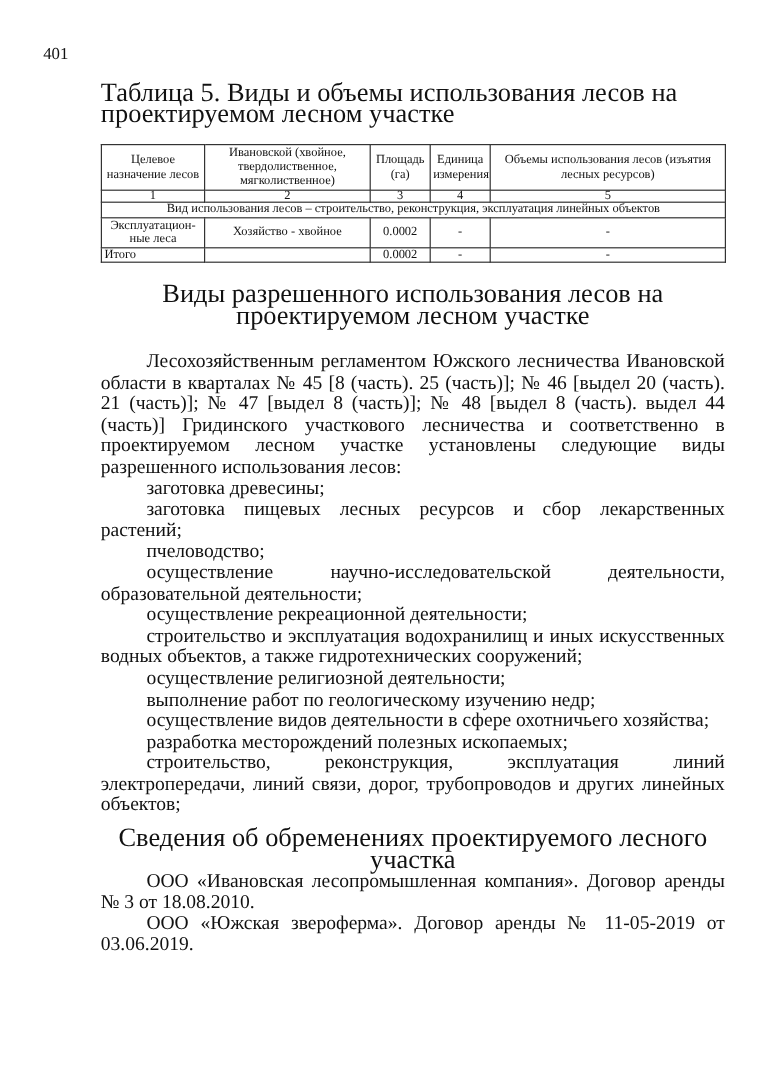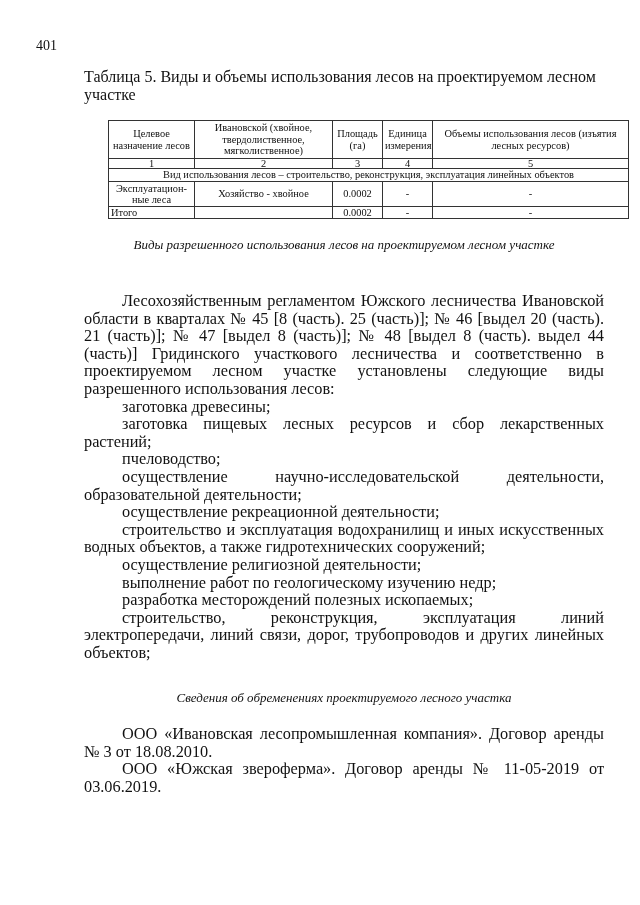--- a/index.html
+++ b/index.html
@@ -21,55 +21,53 @@
       left: 0;
       width: 580px;
       font-size: 14px;
       margin-left: 36px;
     }
     .table-caption {
       position: absolute;
       top: 68px;
       left: 84px;
       width: 520px;
-      font-size: 16px;
+      font-size: 22px;
       line-height: 18px;
     }
     table.usage {
       position: absolute;
       top: 120px;
       left: 84px;
       width: 520px;
       border-collapse: collapse;
       font-size: 10.4px;
       line-height: 11.5px;
       table-layout: fixed;
-      margin-left: 24px;
     }
     table.usage td, table.usage th {
       border: 1px solid #333333;
       padding: 0 2px;
       text-align: center;
       vertical-align: middle;
       font-weight: normal;
     }
     table.usage tr.hdr th { height: 37px; }
     table.usage tr.nums td { height: 8px; line-height: 9px; }
     table.usage tr.span td { height: 12px; }
     table.usage tr.data td { height: 24px; }
     table.usage tr.total td { height: 10px; line-height: 11px; }
     table.usage td.left { text-align: left; }
     .section-heading {
       position: absolute;
       left: 84px;
       width: 520px;
       text-align: center;
-      font-size: 13px;
+      font-size: 22px;
       line-height: 18px;
-      font-style: italic;
     }
     .body-text {
       position: absolute;
       left: 84px;
       width: 520px;
       font-size: 16.3px;
       line-height: 17.6px;
     }
     .para {
       margin: 0;
@@ -132,20 +130,21 @@
 <div class="body-text" style="top:292px;">
   <p class="para">Лесохозяйственным регламентом Южского лесничества Ивановской области в кварталах № 45 [8 (часть). 25 (часть)]; № 46 [выдел 20 (часть). 21 (часть)]; № 47 [выдел 8 (часть)]; № 48 [выдел 8 (часть). выдел 44 (часть)] Гридинского участкового лесничества и соответственно в проектируемом лесном участке установлены следующие виды разрешенного использования лесов:</p>
   <p class="para">заготовка древесины;</p>
   <p class="para">заготовка пищевых лесных ресурсов и сбор лекарственных растений;</p>
   <p class="para">пчеловодство;</p>
   <p class="para">осуществление научно-исследовательской деятельности, образовательной деятельности;</p>
   <p class="para">осуществление рекреационной деятельности;</p>
   <p class="para">строительство и эксплуатация водохранилищ и иных искусственных водных объектов, а также гидротехнических сооружений;</p>
   <p class="para">осуществление религиозной деятельности;</p>
   <p class="para">выполнение работ по геологическому изучению недр;</p>
+  <p class="para">осуществление видов деятельности в сфере охотничьего хозяйства;</p>
   <p class="para">разработка месторождений полезных ископаемых;</p>
   <p class="para">строительство, реконструкция, эксплуатация линий электропередачи, линий связи, дорог, трубопроводов и других линейных объектов;</p>
 </div>
 
 <div class="section-heading" style="top:689px;">Сведения об обременениях проектируемого лесного участка</div>
 
 <div class="body-text" style="top:725px;">
   <p class="para">ООО «Ивановская лесопромышленная компания». Договор аренды № 3 от 18.08.2010.</p>
   <p class="para">ООО «Южская звероферма». Договор аренды № 11-05-2019 от 03.06.2019.</p>
 </div>

